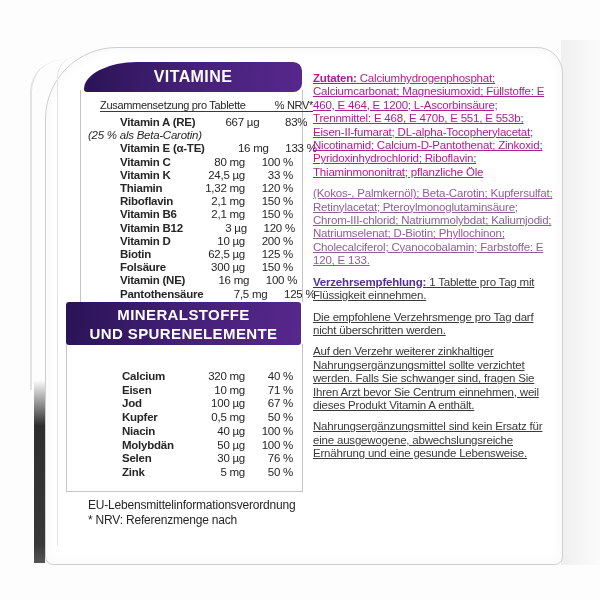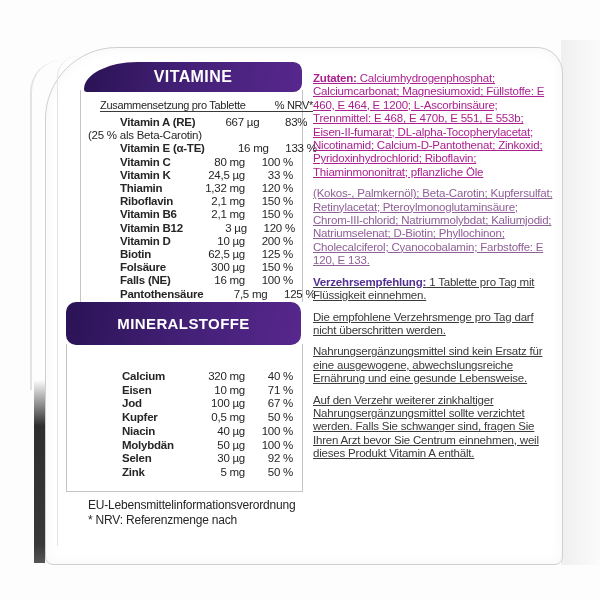--- a/index.html
+++ b/index.html
@@ -19,38 +19,38 @@
         border-left:1px solid #e4e4e4;border-top-left-radius:60px;}
 
   
   .banner{position:absolute;display:flex;align-items:center;justify-content:center;
         color:#fff;font-weight:bold;text-align:center;letter-spacing:.4px;}
   .banner-vitamins{left:84px;top:62px;width:218px;height:30px;font-size:16px;
         background:linear-gradient(100deg,#2a1355 0%,#432076 45%,#57278d 100%);
         border-radius:55px 9px 9px 3px / 28px 9px 9px 3px;}
   .banner-minerals{left:66px;top:302px;width:235px;height:43px;font-size:15px;line-height:19px;
         background:linear-gradient(100deg,#2a1355 0%,#432076 50%,#57278d 100%);
-        border-radius:10px;flex-direction:column;}
+        border-radius:3px;flex-direction:column;}
 
   
   .vit-frame{position:absolute;left:80px;top:90px;width:221px;height:212px;
         border-left:1px solid #c4c4c4;border-right:1px solid #c4c4c4;}
   .min-frame{position:absolute;left:66px;top:344px;width:235px;height:147px;
         border-left:1px solid #c4c4c4;border-right:1px solid #c4c4c4;border-bottom:1px solid #c4c4c4;}
   .t-header{position:absolute;left:100px;top:99px;width:213px;display:flex;
         justify-content:space-between;font-size:11px;letter-spacing:-0.3px;
         border-bottom:1px solid #3a3a3a;padding-bottom:0;}
   .rows{position:absolute;font-size:11.5px;letter-spacing:-0.25px;}
   .rows-vitamins{left:88px;top:116px;width:205px;}
   .rows-minerals{left:90px;top:370px;width:203px;}
   .t-row{display:grid;grid-template-columns:1fr 64px 48px;line-height:13.2px;}
   .rows-minerals .t-row{line-height:13.7px;}
   .t-name{font-weight:bold;white-space:nowrap;margin-left:32px;}
   .t-amount,.t-nrv{text-align:right;white-space:nowrap;}
-  .t-note{line-height:13.2px;}
+  .t-note{line-height:13.2px;font-style:italic;}
 
   .footnote{position:absolute;left:88px;top:498px;width:230px;font-size:12px;
         line-height:15px;letter-spacing:-0.2px;}
 
   
   .right-col{position:absolute;left:313px;top:64px;width:242px;font-size:11.5px;
         line-height:13.4px;letter-spacing:-0.2px;}
   .right-col p{margin:8px 0 5px 0;text-decoration:underline;}
   .ingredients-1{color:#ab1f8e;}
   .ingredients-1 b{color:#ab1f8e;}
@@ -128,33 +128,34 @@
         <span class="t-name">Biotin</span>
         <span class="t-amount">62,5 µg</span>
         <span class="t-nrv">125 %</span>
       </div>
       <div class="t-row">
         <span class="t-name">Folsäure</span>
         <span class="t-amount">300 µg</span>
         <span class="t-nrv">150 %</span>
       </div>
       <div class="t-row">
-        <span class="t-name">Falls (NE)</span>
+        <span class="t-name">Vitamin (NE)</span>
         <span class="t-amount">16 mg</span>
         <span class="t-nrv">100 %</span>
       </div>
       <div class="t-row">
         <span class="t-name">Pantothensäure</span>
         <span class="t-amount">7,5 mg</span>
         <span class="t-nrv">125 %</span>
       </div>
     </div>
 
   <div class="banner banner-minerals">
     <span>MINERALSTOFFE</span>
+    <span>UND SPURENELEMENTE</span>
   </div>
   <div class="min-frame"></div>
   <div class="rows rows-minerals" id="min-rows">
       <div class="t-row">
         <span class="t-name">Calcium</span>
         <span class="t-amount">320 mg</span>
         <span class="t-nrv">40 %</span>
       </div>
       <div class="t-row">
         <span class="t-name">Eisen</span>
@@ -177,35 +178,35 @@
         <span class="t-nrv">100 %</span>
       </div>
       <div class="t-row">
         <span class="t-name">Molybdän</span>
         <span class="t-amount">50 µg</span>
         <span class="t-nrv">100 %</span>
       </div>
       <div class="t-row">
         <span class="t-name">Selen</span>
         <span class="t-amount">30 µg</span>
-        <span class="t-nrv">92 %</span>
+        <span class="t-nrv">76 %</span>
       </div>
       <div class="t-row">
         <span class="t-name">Zink</span>
         <span class="t-amount">5 mg</span>
         <span class="t-nrv">50 %</span>
       </div>
     </div>
 
   <div class="footnote">
     <div>EU-Lebensmittelinformationsverordnung</div>
     <div>* NRV: Referenzmenge nach</div>
   </div>
 
   <div class="right-col">
     <p class="ingredients-1"><b>Zutaten:</b><span> Calciumhydrogenphosphat; Calciumcarbonat; Magnesiumoxid; Füllstoffe: E 460, E 464, E 1200; L-Ascorbinsäure; Trennmittel: E 468, E 470b, E 551, E 553b; Eisen-II-fumarat; DL-alpha-Tocopherylacetat; Nicotinamid; Calcium-D-Pantothenat; Zinkoxid; Pyridoxinhydrochlorid; Riboflavin; Thiaminmononitrat; pflanzliche Öle</span></p>
     <p class="ingredients-2"><span>(Kokos-, Palmkernöl); Beta-Carotin; Kupfersulfat; Retinylacetat; Pteroylmonoglutaminsäure; Chrom-III-chlorid; Natriummolybdat; Kaliumjodid; Natriumselenat; D-Biotin; Phyllochinon; Cholecalciferol; Cyanocobalamin; Farbstoffe: E 120, E 133.</span></p>
     <p class="body-text"><span class="dir-label">Verzehrsempfehlung:</span><span> 1 Tablette pro Tag mit Flüssigkeit einnehmen.</span></p>
     <p class="body-text">Die empfohlene Verzehrsmenge pro Tag darf nicht überschritten werden.</p>
+    <p class="body-text">Auf den Verzehr weiterer zinkhaltiger Nahrungsergänzungsmittel sollte verzichtet werden. Falls Sie schwanger sind, fragen Sie Ihren Arzt bevor Sie Centrum einnehmen, weil dieses Produkt Vitamin A enthält.</p>
     <p class="body-text">Nahrungsergänzungsmittel sind kein Ersatz für eine ausgewogene, abwechslungsreiche Ernährung und eine gesunde Lebensweise.</p>
-    <p class="body-text">Auf den Verzehr weiterer zinkhaltiger Nahrungsergänzungsmittel sollte verzichtet werden. Falls Sie schwanger sind, fragen Sie Ihren Arzt bevor Sie Centrum einnehmen, weil dieses Produkt Vitamin A enthält.</p>
   </div>
 </div>
 
 </body></html>

